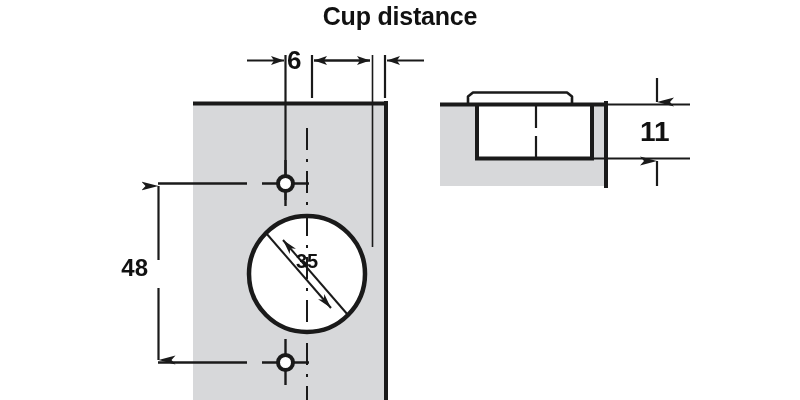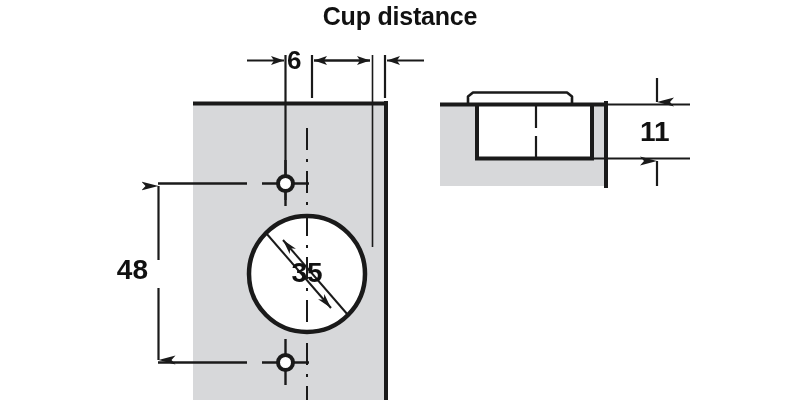--- a/index.html
+++ b/index.html
@@ -33,27 +33,27 @@
     white-space: nowrap;
   }
   #label-6 {
     left: 287px;
     top: 45px;
     font-size: 26px;
   }
   #label-48 {
     left: 148px;
     top: 254px;
-    font-size: 28px;
+    font-size: 24px;
     transform: translateX(-100%);
   }
   #label-35 {
     left: 307px;
-    top: 257px;
-    font-size: 28px;
+    top: 250px;
+    font-size: 20px;
     transform: translateX(-50%);
   }
   #label-11 {
     left: 640px;
     top: 116px;
     font-size: 28px;
     text-align: right;
   }
   svg.draw {
     position: absolute;

